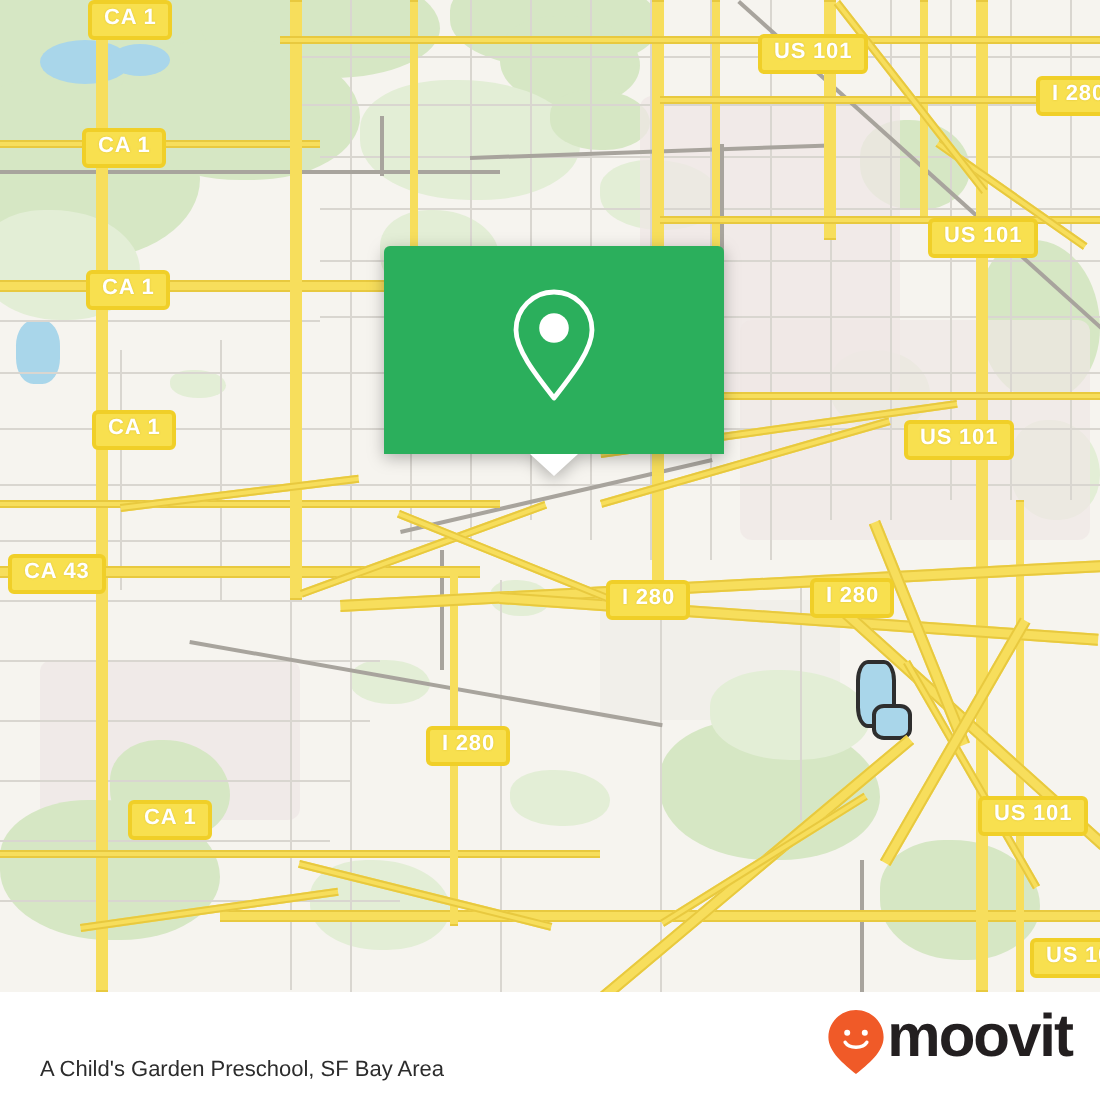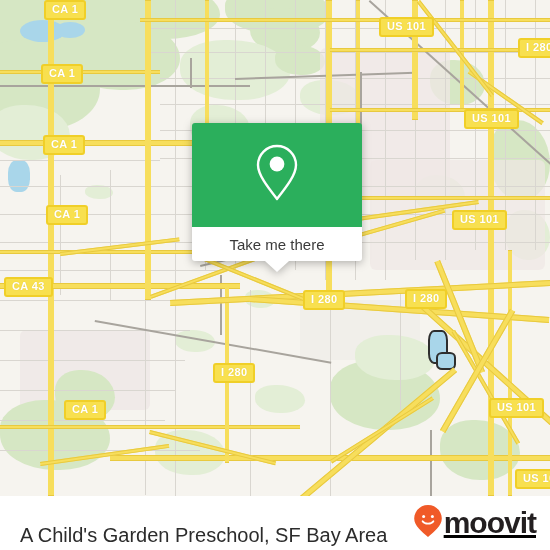--- a/index.html
+++ b/index.html
@@ -81,22 +81,22 @@
     border-top:11px solid #ffffff;
   }
 
   
   #footer {
     position:absolute; left:0; top:496px; width:550px; height:54px;
     background:#ffffff; display:flex; align-items:center;
     justify-content:space-between; padding:0 14px 0 20px;
     z-index:70;
   }
-  #footer-title { font-size:20px; color:#2c2c2c;margin-top:24px; }
-  #logo { display:flex; align-items:center; gap:1px;text-decoration:underline; }
+  #footer-title { font-size:11px; color:#2c2c2c;margin-top:24px; }
+  #logo { display:flex; align-items:flex-start; gap:1px; }
   #logo-word { font-size:30px; font-weight:bold; color:#231f20; letter-spacing:-1px; line-height:30px; }
 </style>
 </head>
 <body>
 
 <div id="page">
 
   <div id="map">
 
     <div class="layer">
@@ -259,23 +259,20 @@
 
     <div id="callout">
       <div id="callout-head">
         <span>
           <svg width="46" height="60" viewBox="0 0 46 60" aria-hidden="true">
             <path d="M23 3 C12.5 3 4 11.5 4 22 C4 32 14 44.5 23 56 C32 44.5 42 32 42 22 C42 11.5 33.5 3 23 3 Z" fill="none" stroke="#ffffff" stroke-width="2.4" stroke-linejoin="round"></path>
             <circle cx="23" cy="21" r="7.4" fill="#ffffff"></circle>
           </svg>
         </span>
       </div>
-      <div id="callout-body">
-        <span>Take me there</span>
-      </div>
       <div id="callout-tail"></div>
     </div>
   </div>
 
   <div id="footer">
     <div id="footer-title">A Child's Garden Preschool, SF Bay Area</div>
     <div id="logo">
       <span>
         <svg width="30" height="34" viewBox="0 0 30 34" aria-hidden="true">
           <path d="M15 1 C7.3 1 1.2 7.1 1.2 14.6 C1.2 22 9 28 15 33 C21 28 28.8 22 28.8 14.6 C28.8 7.1 22.7 1 15 1 Z" fill="#f05a28"></path>

